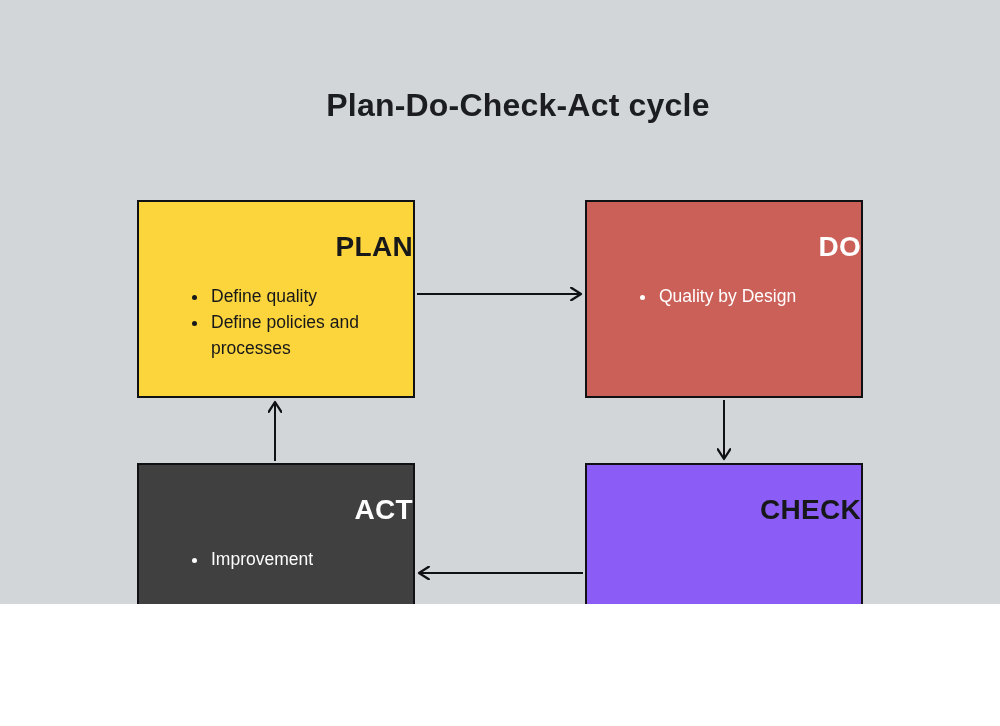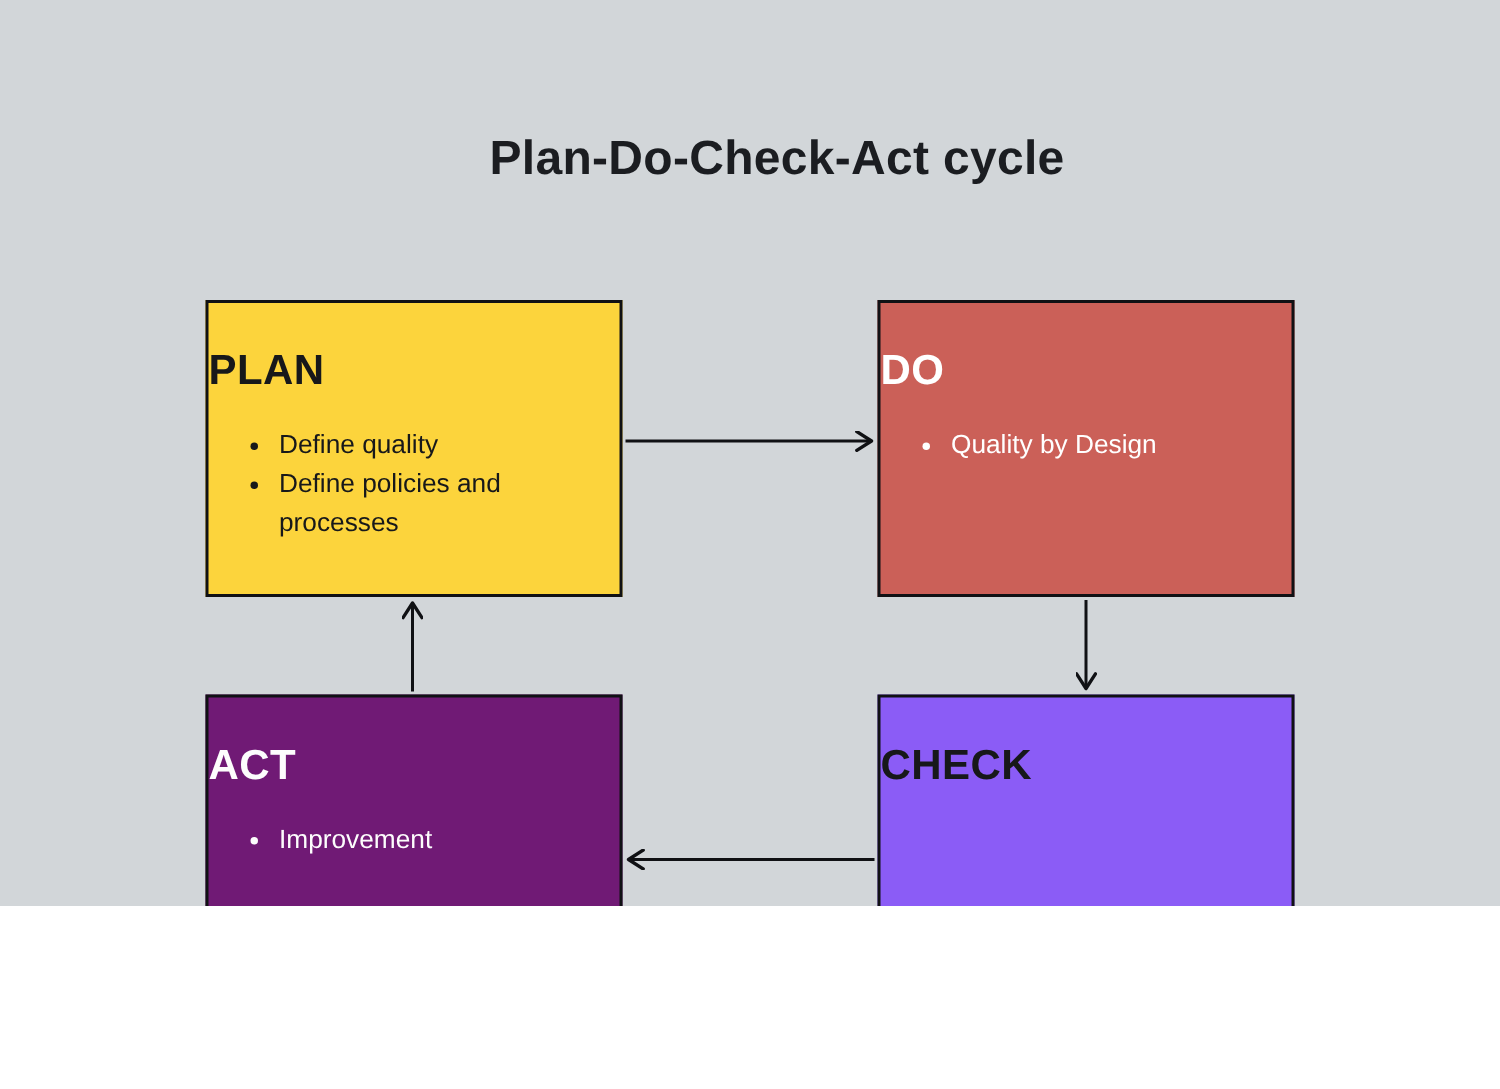--- a/index.html
+++ b/index.html
@@ -30,29 +30,29 @@
   }
   .node {
     position: absolute;
     width: 278px;
     height: 198px;
     border: 2px solid #101114;
     box-sizing: border-box;
   }
   .node h2 {
     margin: 28px 0 0 0;
-    text-align: left;
+    text-align: right;
     font-size: 28px;
     line-height: 34px;
     font-weight: 700;
     letter-spacing: 0.3px;
   }
   .node ul {
     margin: 19px 8px 0 0;
-    padding-left: 45px;
+    padding-left: 70px;
     font-size: 17.5px;
     line-height: 26px;
   }
   .node li {
     padding-left: 2px;
   }
   .pos-plan  { left: 137px; top: 200px; }
   .pos-do    { left: 585px; top: 200px; }
   .pos-act   { left: 137px; top: 463px; }
   .pos-check { left: 585px; top: 463px; }
@@ -82,21 +82,21 @@
     <h2>DO</h2>
     <ul>
       <li>Quality by Design</li>
     </ul>
   </section>
 
   <section class="node pos-check" style="background-color: #8b5cf6; color: rgb(23, 24, 26);">
     <h2>CHECK</h2>
   </section>
 
-  <section class="node pos-act" style="background-color: #701a75; color: rgb(253, 253, 253);">
+  <section class="node pos-act" style="background-color: #404040; color: rgb(253, 253, 253);">
     <h2>ACT</h2>
     <ul>
       <li>Improvement</li>
     </ul>
   </section>
 
   <svg class="arrows" width="1000" height="726" viewBox="0 0 1000 726">
     <defs>
       <marker id="chevron" viewBox="0 0 10 10" refX="8" refY="5" markerWidth="7" markerHeight="7" orient="auto">
         <path d="M1,0.5 L8,5 L1,9.5" fill="none" stroke="#101114" stroke-width="1.6" stroke-linecap="round" stroke-linejoin="round"></path>

